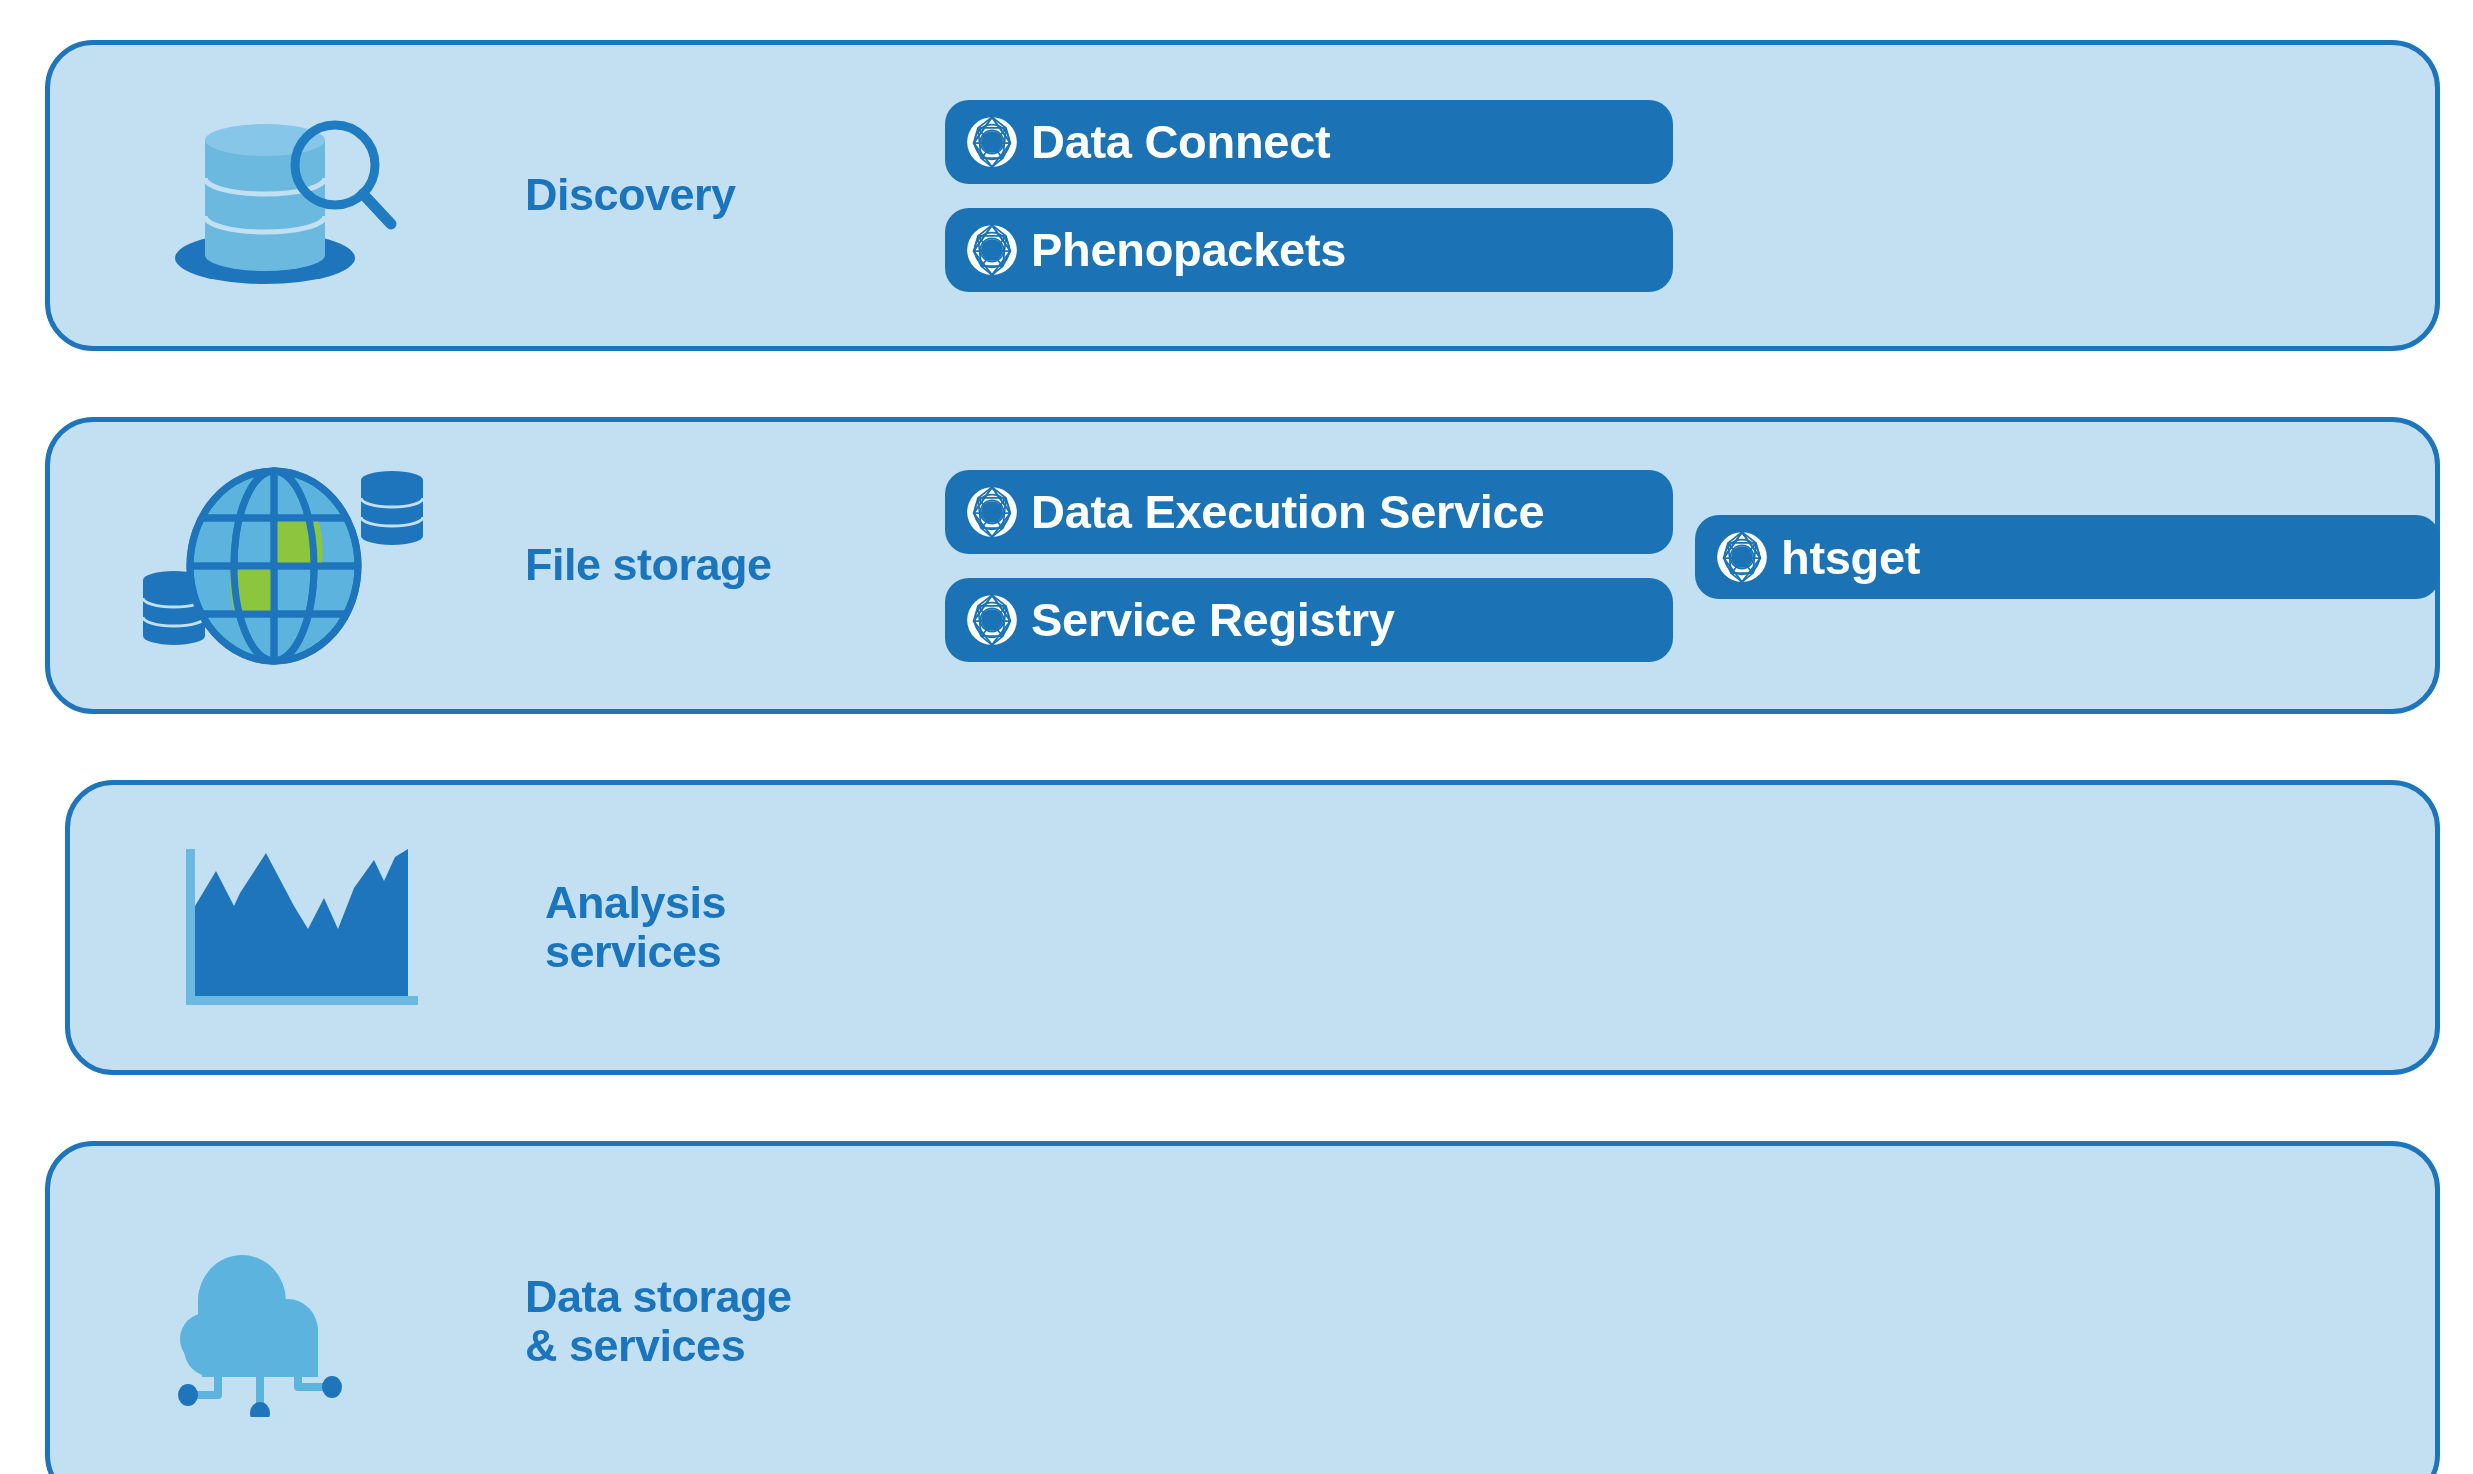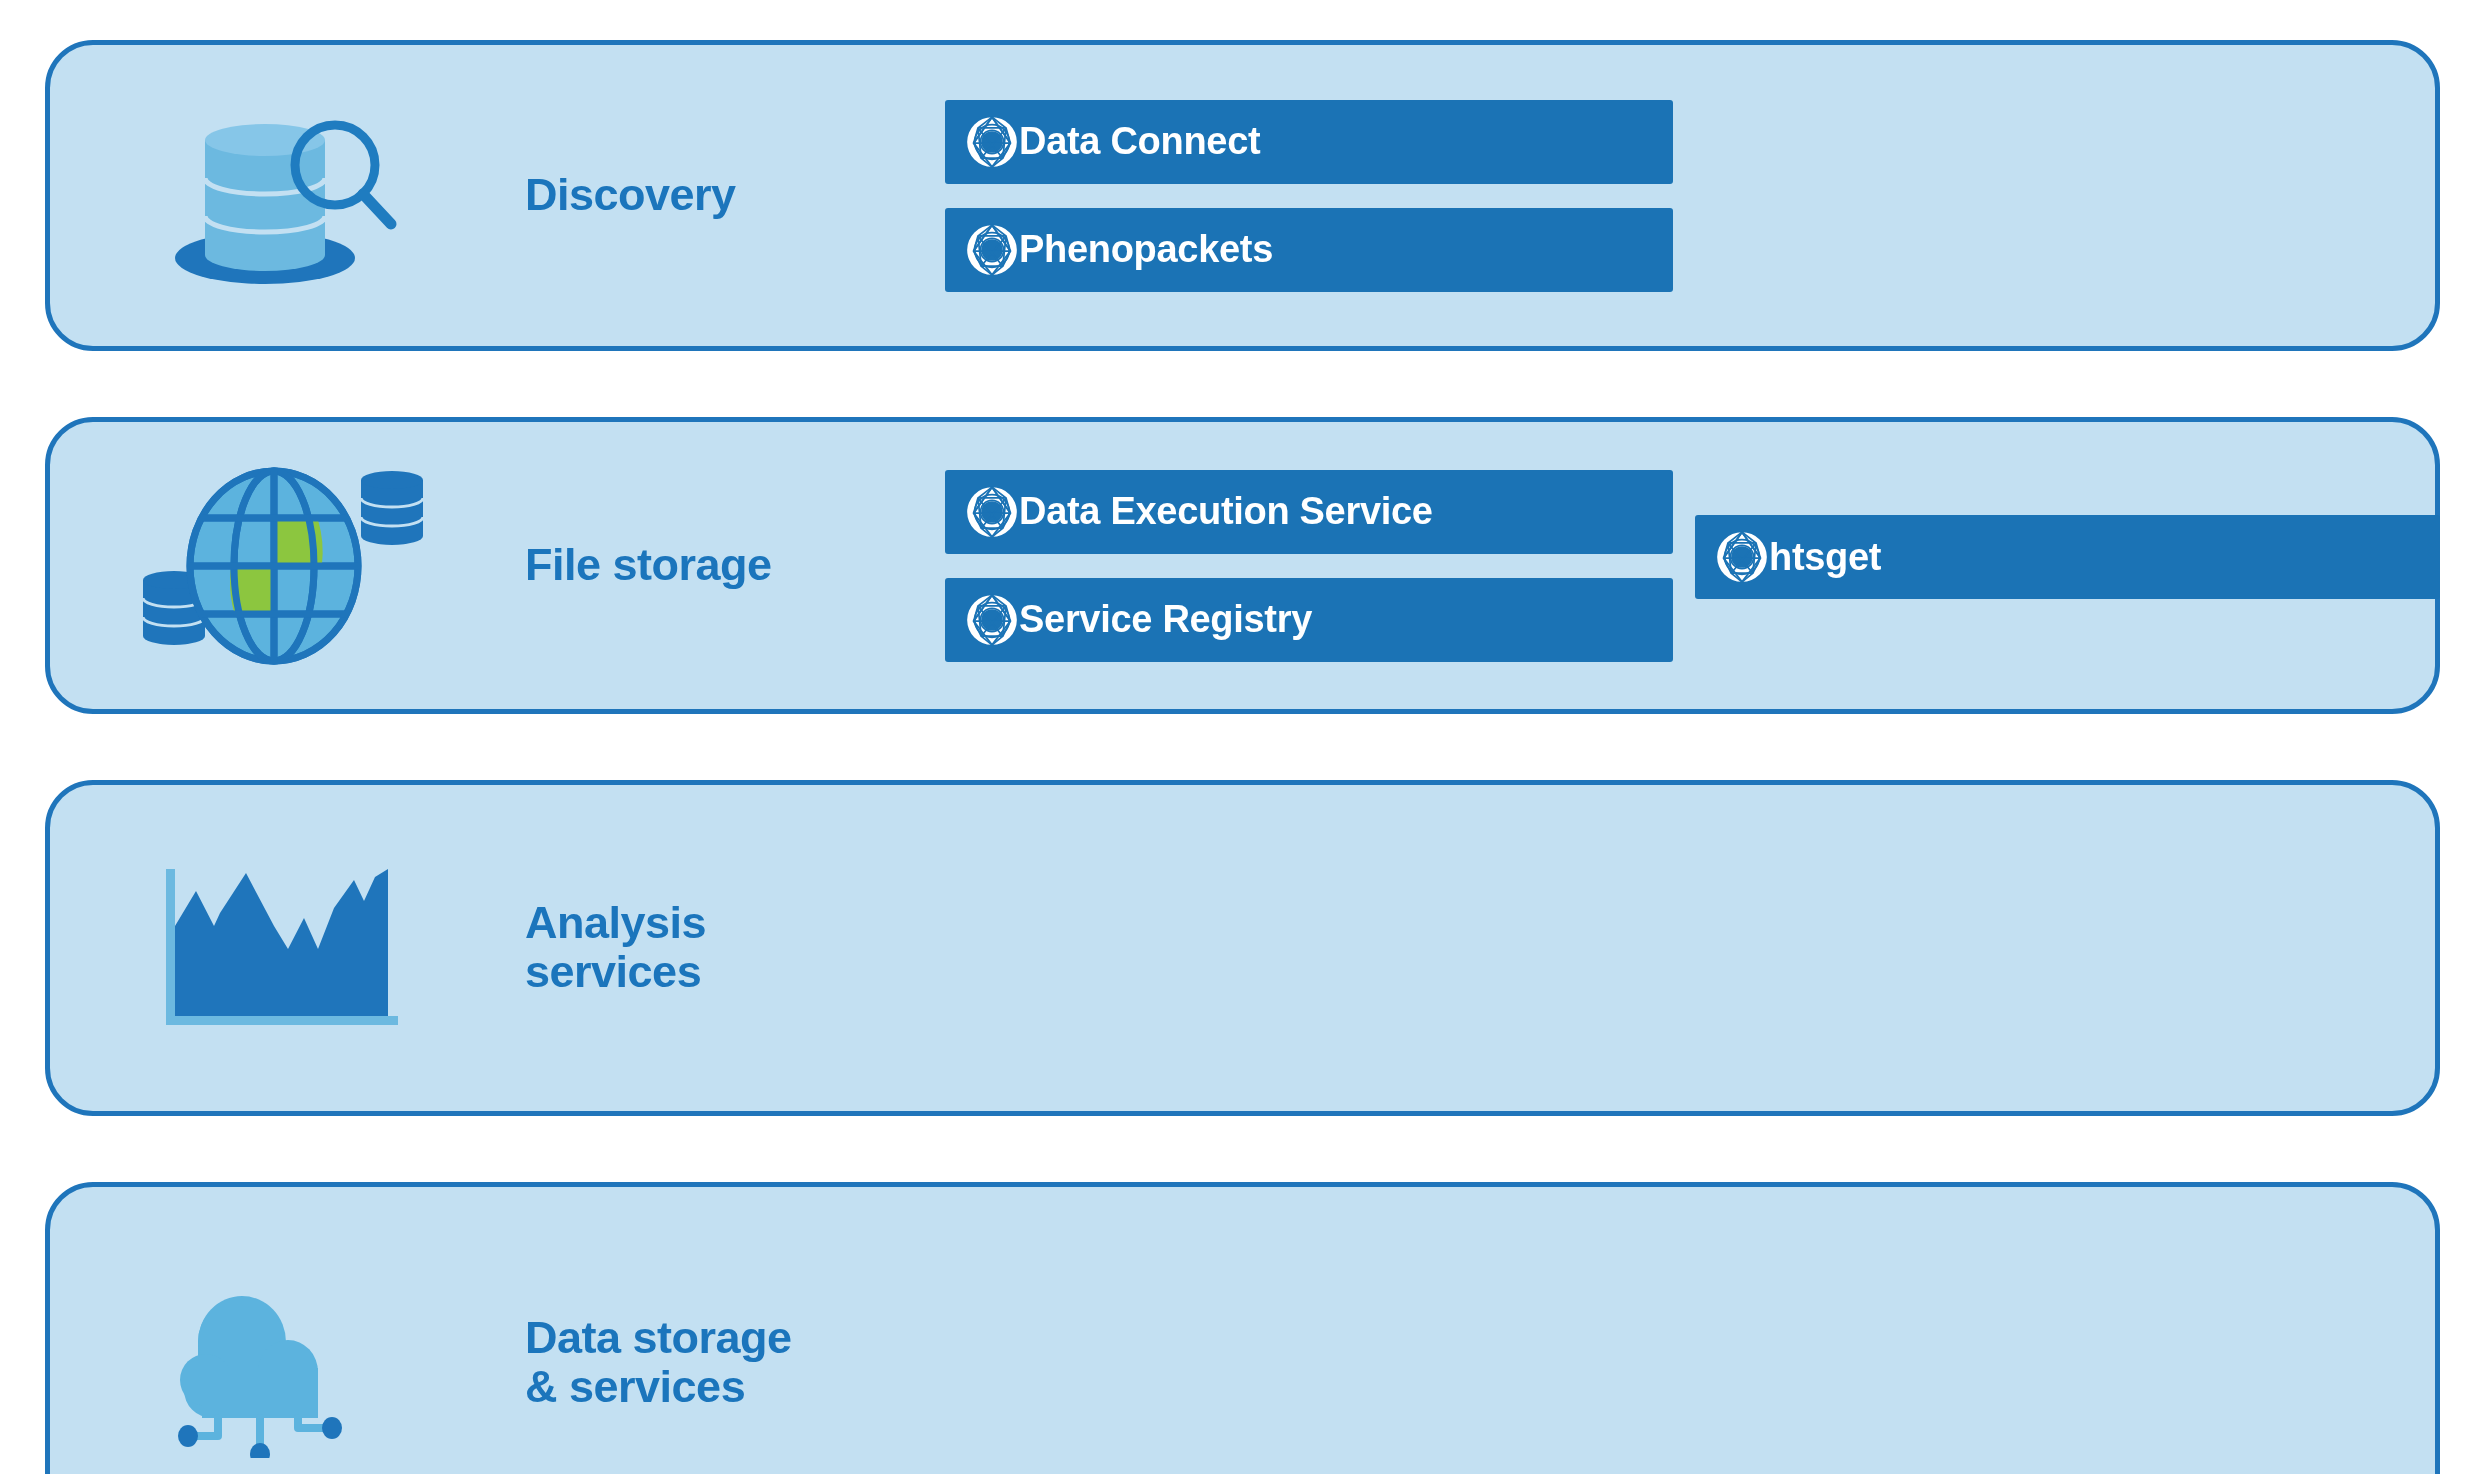--- a/index.html
+++ b/index.html
@@ -21,21 +21,21 @@
     background:#c3e0f2;
     border:5px solid #1f75bb;
     border-radius:48px;
     box-sizing:border-box;
     display:flex;
     align-items:center;
     flex:0 0 auto;
   }
   .band.discovery{height:311px;}
   .band.fileaccess{height:297px;}
-  .band.analysis{height:336px;}
+  .band.analysis{height:295px;margin-left:20px;}
   .band.storage{height:362px;}
 
   .icon-cell{
     flex:0 0 465px;
     height:100%;
     display:flex;
     align-items:center;
     justify-content:center;
     position:relative;
   }
@@ -66,29 +66,29 @@
     justify-content:center;
     gap:24px;
     height:100%;
     box-sizing:border-box;
   }
   .pill-col.c1{flex:0 0 728px;}
   .pill-col.c2{flex:0 0 745px;}
 
   .pill{
     background:#1b73b5;
-    border-radius:3px;
+    border-radius:24px;
     height:84px;
     display:flex;
     align-items:center;
-    gap:0;
+    gap:12px;
     padding:0 26px 0 20px;
     box-sizing:border-box;
     color:#ffffff;
-    font-size:38px;
+    font-size:47px;
     font-weight:bold;
     letter-spacing:-0.3px;
     white-space:nowrap;
   }
   .pill .glyph{flex:0 0 auto;display:block;line-height:0;}
   .pill .plabel{display:block;}
 
   
   .icon-svg{display:block;}
 </style>

